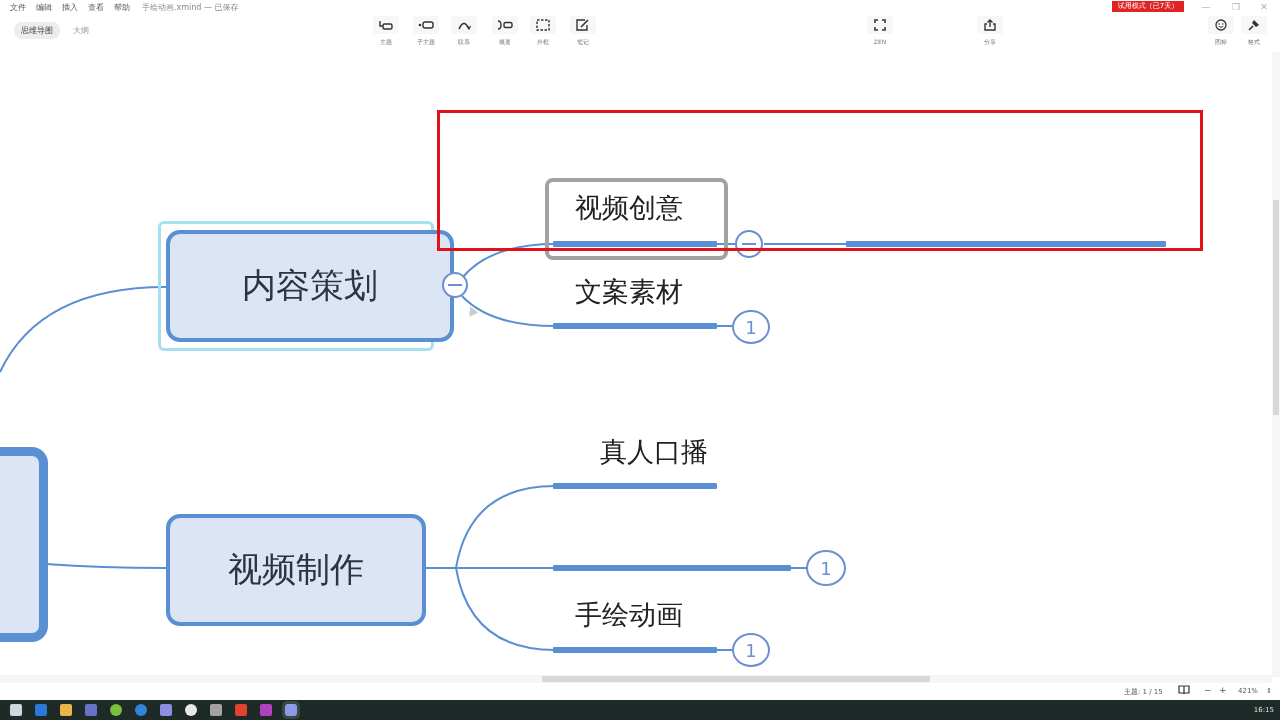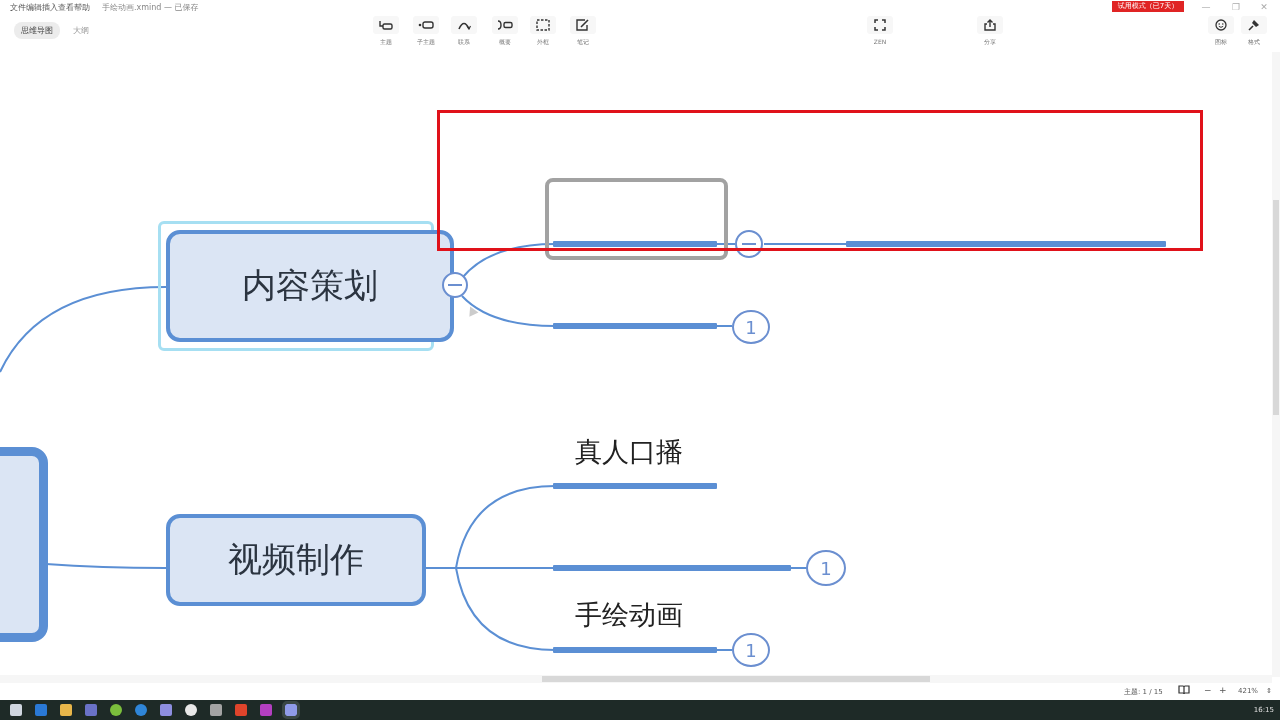--- a/index.html
+++ b/index.html
@@ -1,21 +1,21 @@
 <!DOCTYPE html>
 <html><head>
 <meta charset="utf-8">
 <style>
   * { box-sizing: border-box; margin: 0; padding: 0; }
   html, body { width: 1280px; height: 720px; overflow: hidden; background: #ffffff; font-family: "DejaVu Sans", "Liberation Sans", sans-serif; }
   #app { position: relative; width: 1280px; height: 720px; }
 
   
   .menubar { position: absolute; left: 0; top: 0; height: 14px; width: 1040px; display: flex; align-items: center; font-size: 8px; color: #555; }
-  .menubar .menu-item { margin-left: 0; cursor: default; }
+  .menubar .menu-item { margin-left: 10px; cursor: default; }
   .menubar .menu-item:first-child { margin-left: 10px; }
   .menubar .file-title { margin-left: 12px; color: #888; }
   .trial-badge { position: absolute; left: 1112px; top: 1px; width: 72px; height: 11px; background: #e02424; color: #fff; font-size: 7px; line-height: 11px; text-align: center; }
   .win-ctrl { position: absolute; top: 0; height: 14px; width: 20px; text-align: center; font-size: 9px; color: #aaa; line-height: 14px; }
 
   
   .mode-tabs { position: absolute; left: 14px; top: 22px; display: flex; align-items: center; }
   .mode-tab { font-size: 8px; padding: 3px 7px; border-radius: 8px; color: #999; margin-right: 6px; }
   .mode-tab.active { background: #ececec; color: #444; text-align: right; }
 
@@ -197,37 +197,43 @@
     <div class="root-topic"></div>
 
     <div class="selected-halo" style="left:158px; top:169px; width:276px; height:130px;"></div>
     <div class="topic main-topic" style="left:166px; top:178px; width:288px; height:112px;">
       <span>内容策划</span>
     </div>
     <div class="collapse-circle minus" style="left:442px; top:220px; width:26px; height:26px;"></div>
     <div class="cursor" style="left:467px; top:254px;"></div>
 
     <div class="grey-select" style="left:545px; top:126px; width:183px; height:82px;"></div>
+    <div class="topic sub-topic" style="left:575px; top:138px;">
+      <span>视频创意</span>
+    </div>
     <div class="underline" style="left:553px; top:189px; width:164px;"></div>
     <div class="collapse-circle minus" style="left:735px; top:178px;"></div>
 
     <div class="underline" style="left:846px; top:189px; width:320px;"></div>
 
     <div class="red-highlight" style="left:437px; top:58px; width:766px; height:141px;"></div>
 
+    <div class="topic sub-topic" style="left:575px; top:222px;">
+      <span>文案素材</span>
+    </div>
     <div class="underline" style="left:553px; top:271px; width:164px;"></div>
     <div class="collapse-circle" style="left:732px; top:258px; width:38px; height:34px;">
       <span>1</span>
     </div>
 
-    <div class="topic main-topic" style="left:166px; top:462px; width:260px; height:92px;">
+    <div class="topic main-topic" style="left:166px; top:462px; width:260px; height:112px;">
       <span>视频制作</span>
     </div>
 
-    <div class="topic sub-topic" style="left:575px; top:382px;justify-content:flex-end;">
+    <div class="topic sub-topic" style="left:600px; top:382px;justify-content:flex-end;">
       <span>真人口播</span>
     </div>
     <div class="underline" style="left:553px; top:431px; width:164px;"></div>
 
     <div class="underline" style="left:553px; top:513px; width:238px;"></div>
     <div class="collapse-circle" style="left:806px; top:498px; width:40px; height:36px;">
       <span>1</span>
     </div>
 
     <div class="topic sub-topic" style="left:575px; top:545px;">

